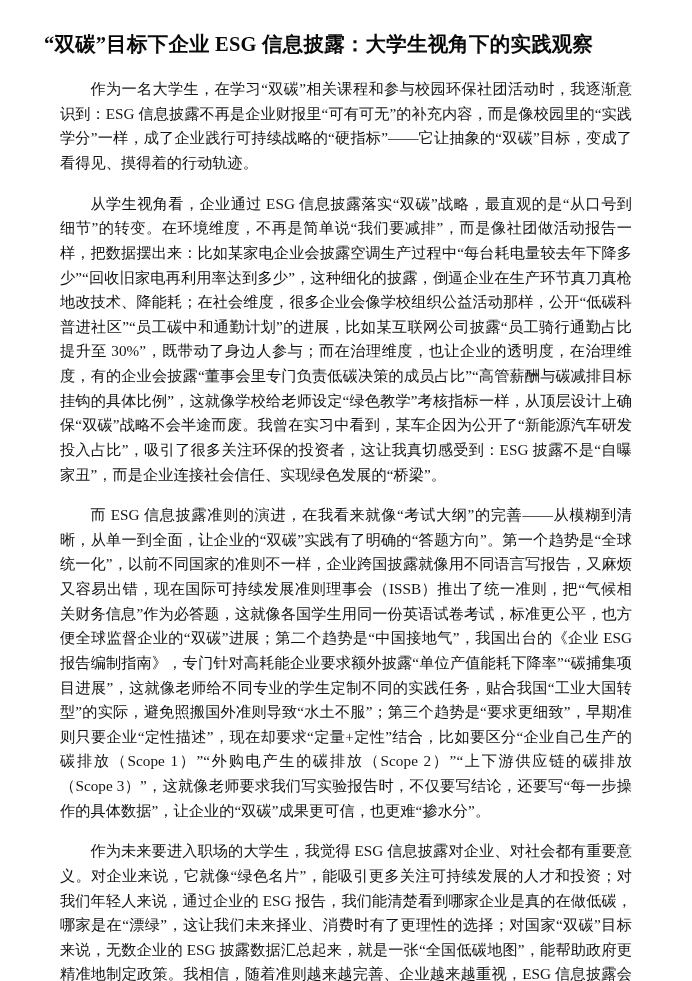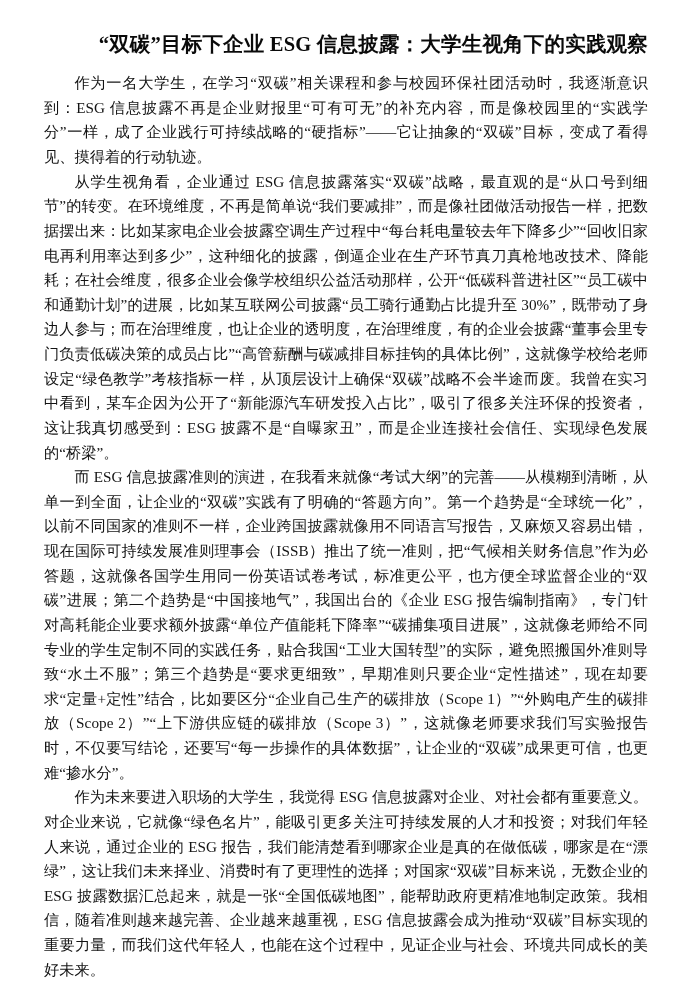--- a/index.html
+++ b/index.html
@@ -15,36 +15,36 @@
     overflow: hidden;
   }
   .page {
     width: 692px;
     height: 981px;
     box-sizing: border-box;
     padding: 28px 44px 10px 44px;
     position: relative;
   }
   .doc-title {
-    text-align: right;
+    text-align: left;
     font-size: 20.5px;
     font-weight: bold;
     line-height: 1.62;
     letter-spacing: 0.2px;
     margin: 0 0 8px 0;
     color: #0a0a0a;
   }
   .doc-title .line2 {
     display: block;
   }
   .body-text {
     margin-top: 10px;
   }
   p.para {
-    margin: 0;
+    margin: 16px;
     font-size: 15.2px;
     line-height: 1.62;
     text-align: justify;
     text-justify: inter-ideograph;
     text-indent: 2em;
     color: #131313;
     letter-spacing: 0.05px;
   }
 </style>
 </head>

